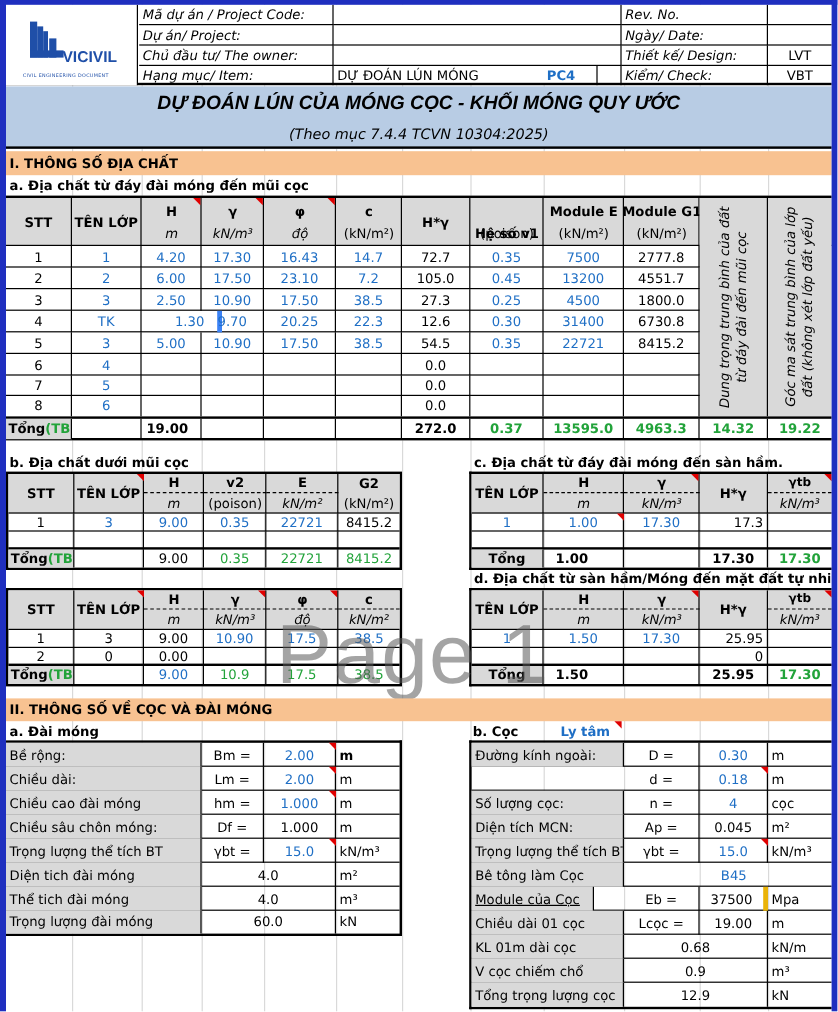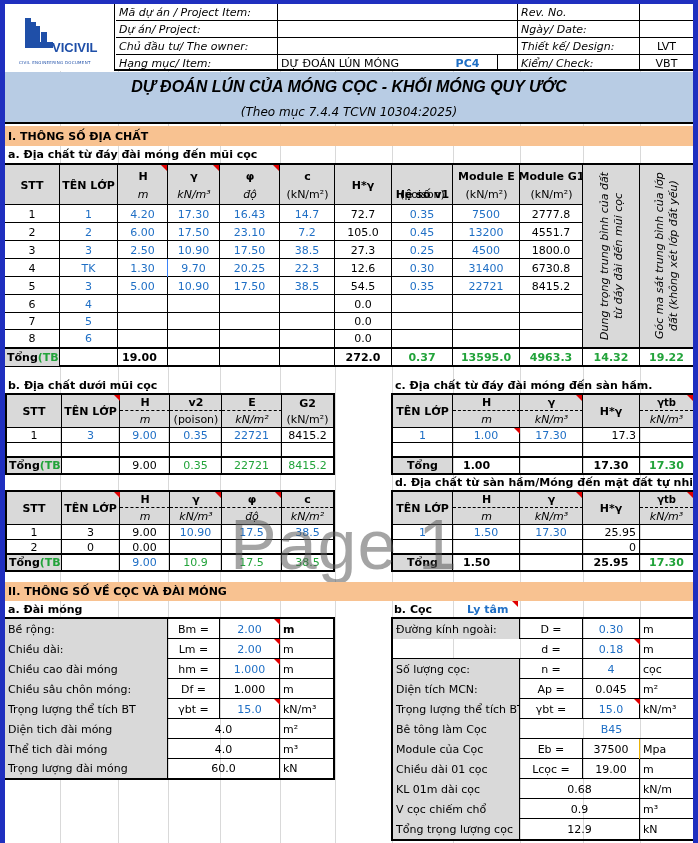--- a/index.html
+++ b/index.html
@@ -50,21 +50,21 @@
       <rect x="20" y="14" width="6" height="30" fill="#1f4fa8"></rect>
       <rect x="26" y="18" width="5" height="26" fill="#1f4fa8"></rect>
       <rect x="31" y="22" width="4" height="22" fill="#1f4fa8"></rect>
       <rect x="20" y="38" width="28" height="6" fill="#1f4fa8"></rect>
       <rect x="36" y="28" width="6" height="16" fill="#1f4fa8"></rect>
     </svg>
     <span class="abs b" style="left:47px;top:36px;font-size:13px;color:#1f4fa8;font-family:'Liberation Sans',sans-serif;">VICIVIL</span>
     <span class="abs" style="left:14px;top:56px;font-size:4px;color:#1f4fa8;letter-spacing:0.3px;">CIVIL ENGINEERING DOCUMENT</span>
   </div>
 
-  <div class="cell l i b" style="left:116px;top:4px;width:162px;height:17px;border-bottom:1px solid #000;border-right:1px solid #000;font-weight:normal;">Mã dự án / Project Item:</div>
+  <div class="cell l i b" style="left:116px;top:4px;width:162px;height:17px;border-bottom:1px solid #000;border-right:1px solid #000;font-weight:normal;">Mã dự án / Project Code:</div>
   <div class="cell l i" style="left:116px;top:21px;width:162px;height:17px;border-bottom:1px solid #000;border-right:1px solid #000;">Dự án/ Project:</div>
   <div class="cell l i" style="left:116px;top:38px;width:162px;height:17px;border-bottom:1px solid #000;border-right:1px solid #000;">Chủ đầu tư/ The owner:</div>
   <div class="cell l i" style="left:116px;top:55px;width:162px;height:16px;border-right:1px solid #000;">Hạng mục/ Item:</div>
 
   <div class="cell l" style="left:278px;top:4px;width:240px;height:17px;border-bottom:1px solid #000;border-right:1px solid #000;"></div>
   <div class="cell l" style="left:278px;top:21px;width:240px;height:17px;border-bottom:1px solid #000;border-right:1px solid #000;"></div>
   <div class="cell l" style="left:278px;top:38px;width:240px;height:17px;border-bottom:1px solid #000;border-right:1px solid #000;"></div>
   <div class="cell l" style="left:278px;top:55px;width:160px;height:16px;">DỰ ĐOÁN LÚN MÓNG</div>
   <div class="cell b blue" style="left:438px;top:55px;width:60px;height:16px;border-right:1px solid #000;">PC4</div>
   <div class="abs" style="left:498px;top:55px;width:20px;height:16px;border-right:1px solid #000;"></div>
@@ -170,21 +170,21 @@
       <div class="cell blue" style="left:275px;width:55px;height:18px;border-right:1px solid #000;">38.5</div>
       <div class="cell" style="left:330px;width:57px;height:18px;border-right:1px solid #000;">27.3</div>
       <div class="cell blue" style="left:387px;width:61px;height:18px;border-right:1px solid #000;">0.25</div>
       <div class="cell blue" style="left:448px;width:67px;height:18px;border-right:1px solid #000;">4500</div>
       <div class="cell" style="left:515px;width:63px;height:18px;border-right:1px solid #000;">1800.0</div>
     </div>
 
     <div class="abs" style="left:0;top:54px;width:578px;height:18px;border-bottom:1px solid #000;">
       <div class="cell" style="left:0;width:55px;height:18px;border-right:1px solid #000;">4</div>
       <div class="cell blue" style="left:55px;width:58px;height:18px;border-right:1px solid #000;">TK</div>
-      <div class="cell blue" style="left:113px;width:50px;height:18px;border-right:1px solid #3b82f6;">1.30</div>
+      <div class="cell blue" style="left:130px;width:50px;height:18px;border-right:4px solid #3b82f6;">1.30</div>
       <div class="cell blue" style="left:163px;width:52px;height:18px;border-right:1px solid #000;">9.70</div>
       <div class="cell blue" style="left:215px;width:60px;height:18px;border-right:1px solid #000;">20.25</div>
       <div class="cell blue" style="left:275px;width:55px;height:18px;border-right:1px solid #000;">22.3</div>
       <div class="cell" style="left:330px;width:57px;height:18px;border-right:1px solid #000;">12.6</div>
       <div class="cell blue" style="left:387px;width:61px;height:18px;border-right:1px solid #000;">0.30</div>
       <div class="cell blue" style="left:448px;width:67px;height:18px;border-right:1px solid #000;">31400</div>
       <div class="cell" style="left:515px;width:63px;height:18px;border-right:1px solid #000;">6730.8</div>
     </div>
 
     <div class="abs" style="left:0;top:72px;width:578px;height:18px;border-bottom:1px solid #000;">
@@ -538,23 +538,23 @@
       <div class="tri" style="left:241px;top:0;"></div>
       <div class="cell l" style="left:247px;width:53px;height:20px;">kN/m³</div>
     </div>
     <div class="abs" style="left:0;top:100px;width:300px;height:20px;border-bottom:1px solid #000;">
       <div class="cell l gray" style="left:0;width:127px;height:20px;border-right:1px solid #000;">Bê tông làm Cọc</div>
       <div class="cell" style="left:127px;width:63px;height:20px;"></div>
       <div class="cell blue" style="left:190px;width:57px;height:20px;">B45</div>
       <div class="cell l" style="left:247px;width:53px;height:20px;"></div>
     </div>
     <div class="abs" style="left:0;top:120px;width:300px;height:20px;border-bottom:1px solid #000;">
-      <div class="cell l gray" style="left:0;width:127px;height:20px;border-right:1px solid #000;">Module của Cọc</div>
+      <div class="cell l gray" style="left:0;width:102px;height:20px;border-right:1px solid #000;text-decoration:underline;">Module của Cọc</div>
       <div class="cell" style="left:127px;width:63px;height:20px;border-right:1px solid #000;">Eb =</div>
-      <div class="cell" style="left:190px;width:57px;height:20px;border-right:1px solid #eab308;">37500</div>
+      <div class="cell" style="left:190px;width:57px;height:20px;border-right:4px solid #eab308;">37500</div>
       <div class="cell l" style="left:247px;width:53px;height:20px;">Mpa</div>
     </div>
     <div class="abs" style="left:0;top:140px;width:300px;height:20px;border-bottom:1px solid #000;">
       <div class="cell l gray" style="left:0;width:127px;height:20px;border-right:1px solid #000;">Chiều dài 01 cọc</div>
       <div class="cell" style="left:127px;width:63px;height:20px;border-right:1px solid #000;">Lcọc =</div>
       <div class="cell" style="left:190px;width:57px;height:20px;border-right:1px solid #000;">19.00</div>
       <div class="cell l" style="left:247px;width:53px;height:20px;">m</div>
     </div>
     <div class="abs" style="left:0;top:160px;width:300px;height:20px;border-bottom:1px solid #000;">
       <div class="cell l gray" style="left:0;width:127px;height:20px;border-right:1px solid #000;">KL 01m dài cọc</div>

